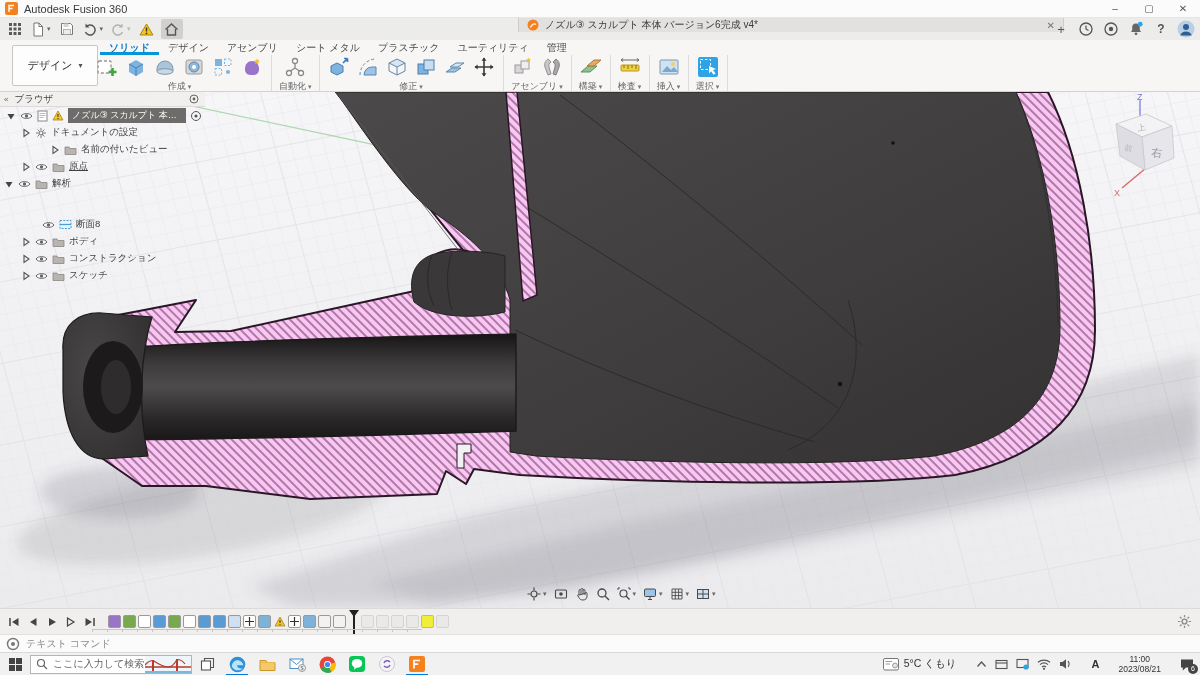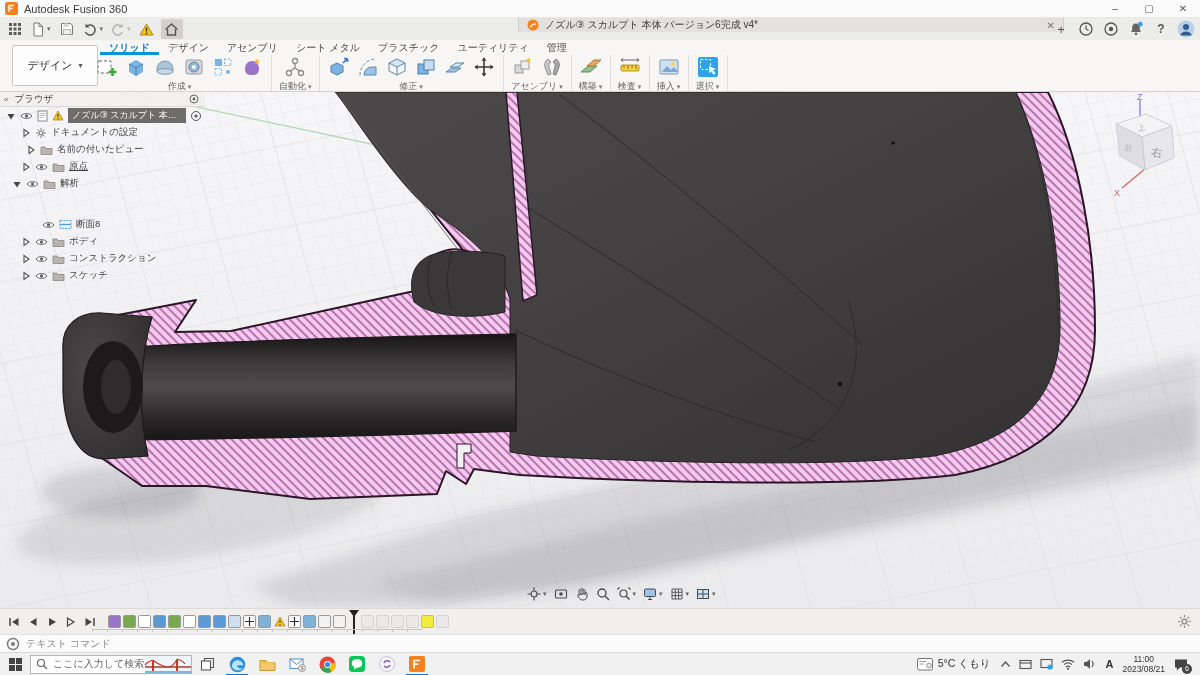--- a/index.html
+++ b/index.html
@@ -56,21 +56,21 @@
 #tlgear{margin-left:auto}
 
 #textcmd{left:0;top:634px;width:1200px;height:18px;background:#fcfbfb;border-top:1px solid #e2e0de;display:flex;align-items:center;gap:6px;padding:0 6px;font-size:10px;color:#8a8a8a}
 
 #taskbar{left:0;top:652px;width:1200px;height:23px;background:#f2f1f1;border-top:1px solid #d9d9d9;display:flex;align-items:center}
 #winbtn{width:30px;height:23px;display:flex;align-items:center;justify-content:center}
 #searchbox{width:162px;height:19px;background:#fff;border:1px solid #b5b5b5;display:flex;align-items:center;gap:5px;padding-left:5px;font-size:10px;color:#5f5f5f;position:relative;overflow:hidden;white-space:nowrap}
 #searchbox .bridge{position:absolute;right:0;top:0;height:19px}
 .tbapp{width:26px;height:23px;display:flex;align-items:center;justify-content:center;position:relative;margin:0 2px}
 .tbapp .ul{position:absolute;left:2px;bottom:0;width:22px;height:2px;background:#0078d7}
-#tray{margin-left:auto;display:flex;align-items:center;gap:9px;padding-right:12px;font-size:10.5px;color:#333}
+#tray{margin-left:auto;display:flex;align-items:center;gap:19px;padding-right:6px;font-size:10.5px;color:#333}
 #weather{display:flex;align-items:center;gap:5px}
 #clock{font-size:8.5px;line-height:1.2;text-align:center;color:#333}
 .trayico{display:flex;align-items:center}
 #notif{position:relative;display:flex}
 #notif .badge{position:absolute;right:-4px;bottom:-3px;background:#444;color:#fff;font-size:7px;border-radius:50%;width:10px;height:10px;display:flex;align-items:center;justify-content:center}
 svg{display:block}
 </style>
 </head>
 <body>
 
@@ -553,21 +553,21 @@
           </svg>
         </span>
         <span>
           <svg width="12" height="12" viewBox="0 0 12 12">
             <circle cx="6" cy="6" r="2" fill="none" stroke="#777" stroke-width="1.2"></circle>
             <path d="M6 1v2M6 9v2M1 6h2M9 6h2M2.5 2.5l1.4 1.4M8.1 8.1l1.4 1.4M9.5 2.5L8.1 3.9M3.9 8.1L2.5 9.5" stroke="#777" stroke-width="1"></path>
           </svg>
         </span>
         <span>ドキュメントの設定</span>
       </div>
-      <div class="brow" style="padding-left: 26px;">
+      <div class="brow" style="padding-left: 26px; margin-left: 24px;">
         <span class="exp">
           <svg width="10" height="10" viewBox="0 0 10 10">
             <path d="M3 1.5l5 3.5-5 3.5z" fill="none" stroke="#555" stroke-width="1.1"></path>
           </svg>
         </span>
         <span>
           <svg width="13" height="10" viewBox="0 0 13 10">
             <path d="M1 2h4l1 1.5h6V9.5H1z" fill="#b8b4b0" stroke="#8a8683" stroke-width=".8"></path>
           </svg>
         </span>
@@ -585,21 +585,21 @@
             <circle cx="6.5" cy="5" r="1.7" fill="#666"></circle>
           </svg>
         </span>
         <span>
           <svg width="13" height="10" viewBox="0 0 13 10">
             <path d="M1 2h4l1 1.5h6V9.5H1z" fill="#b8b4b0" stroke="#8a8683" stroke-width=".8"></path>
           </svg>
         </span>
         <span>原点</span>
       </div>
-      <div class="brow" style="padding-left: 12px;">
+      <div class="brow" style="padding-left: 4px;">
         <span class="exp">
           <svg width="10" height="10" viewBox="0 0 10 10">
             <path d="M1.5 3h7L5 8.5z" fill="#444"></path>
           </svg>
         </span>
         <span>
           <svg width="13" height="10" viewBox="0 0 13 10">
             <path d="M1 5c2.2-3.2 8.8-3.2 11 0-2.2 3.2-8.8 3.2-11 0z" fill="#fff" stroke="#666"></path>
             <circle cx="6.5" cy="5" r="1.7" fill="#666"></circle>
           </svg>

